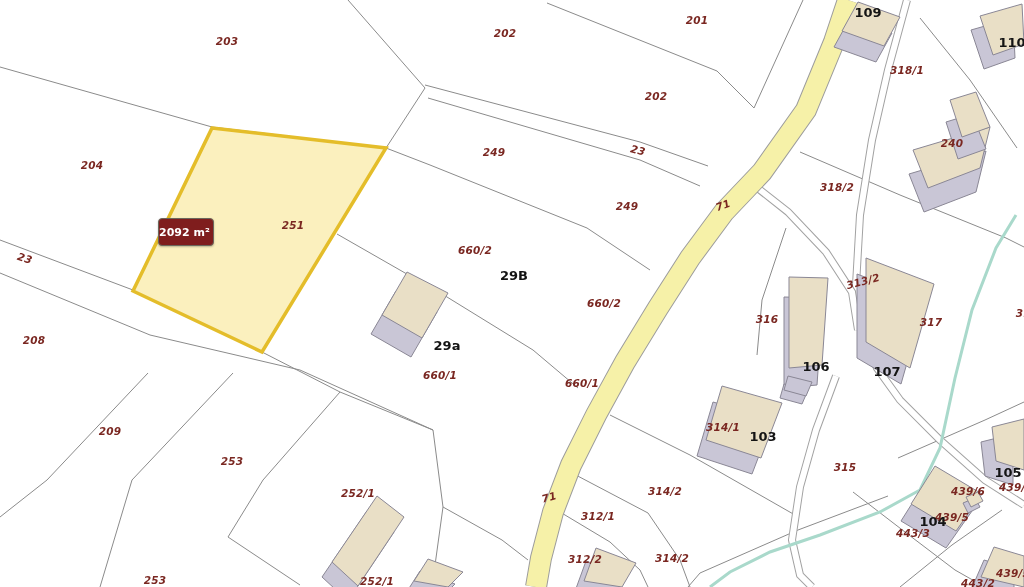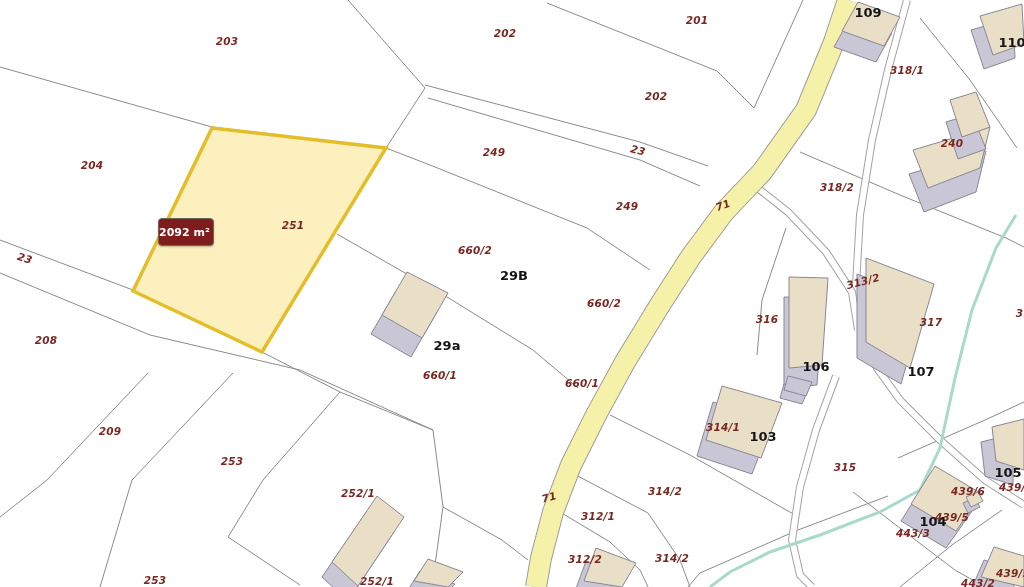--- a/index.html
+++ b/index.html
@@ -107,21 +107,21 @@
       <div class="lbl p" style="left: 837px; top: 187px;">318/2</div>
       <div class="lbl p" style="left: 723px; top: 205px; transform: translate(-50%, -50%) rotate(-20deg);">71</div>
       <div class="lbl p" style="left: 25px; top: 258px; transform: translate(-50%, -50%) rotate(18deg);">23</div>
       <div class="lbl p" style="left: 261px; top: 225px; margin-left: 32px;">251</div>
       <div class="lbl p" style="left: 475px; top: 250px;">660/2</div>
       <div class="lbl p" style="left: 604px; top: 303px;">660/2</div>
       <div class="lbl p" style="left: 863px; top: 281px; transform: translate(-50%, -50%) rotate(-15deg);">313/2</div>
       <div class="lbl p" style="left: 767px; top: 319px;">316</div>
       <div class="lbl p" style="left: 931px; top: 322px;">317</div>
       <div class="lbl p" style="left: 990px; top: 313px; margin-left: 37px;">310</div>
-      <div class="lbl p" style="left: 46px; top: 340px;">208</div>
+      <div class="lbl p" style="left: 34px; top: 340px;">208</div>
       <div class="lbl p" style="left: 440px; top: 375px;">660/1</div>
       <div class="lbl p" style="left: 582px; top: 383px;">660/1</div>
       <div class="lbl p" style="left: 110px; top: 431px;">209</div>
       <div class="lbl p" style="left: 723px; top: 427px;">314/1</div>
       <div class="lbl p" style="left: 232px; top: 461px;">253</div>
       <div class="lbl p" style="left: 845px; top: 467px;">315</div>
       <div class="lbl p" style="left: 358px; top: 493px;">252/1</div>
       <div class="lbl p" style="left: 598px; top: 516px;">312/1</div>
       <div class="lbl p" style="left: 968px; top: 491px;">439/6</div>
       <div class="lbl p" style="left: 952px; top: 517px;">439/5</div>
@@ -133,21 +133,21 @@
       <div class="lbl p" style="left: 1016px; top: 487px;">439/4</div>
       <div class="lbl p" style="left: 1013px; top: 573px;">439/5</div>
       <div class="lbl p" style="left: 978px; top: 583px;">443/2</div>
       <div class="lbl p" style="left: 377px; top: 581px;">252/1</div>
       <div class="lbl p" style="left: 155px; top: 580px;">253</div>
       <div class="lbl b" style="left: 868px; top: 12px;">109</div>
       <div class="lbl b" style="left: 1012px; top: 42px;">110</div>
       <div class="lbl b" style="left: 514px; top: 275px;">29B</div>
       <div class="lbl b" style="left: 447px; top: 345px;">29a</div>
       <div class="lbl b" style="left: 816px; top: 366px;">106</div>
-      <div class="lbl b" style="left: 887px; top: 371px; margin-left: 34px;">107</div>
+      <div class="lbl b" style="left: 887px; top: 371px;">107</div>
       <div class="lbl b" style="left: 763px; top: 436px;">103</div>
       <div class="lbl b" style="left: 1008px; top: 472px;">105</div>
       <div class="lbl b" style="left: 933px; top: 521px;">104</div>
     </div>
   <div id="tooltip">
     <span>2092 m²</span>
   </div>
 </div>
 
 </body></html>

